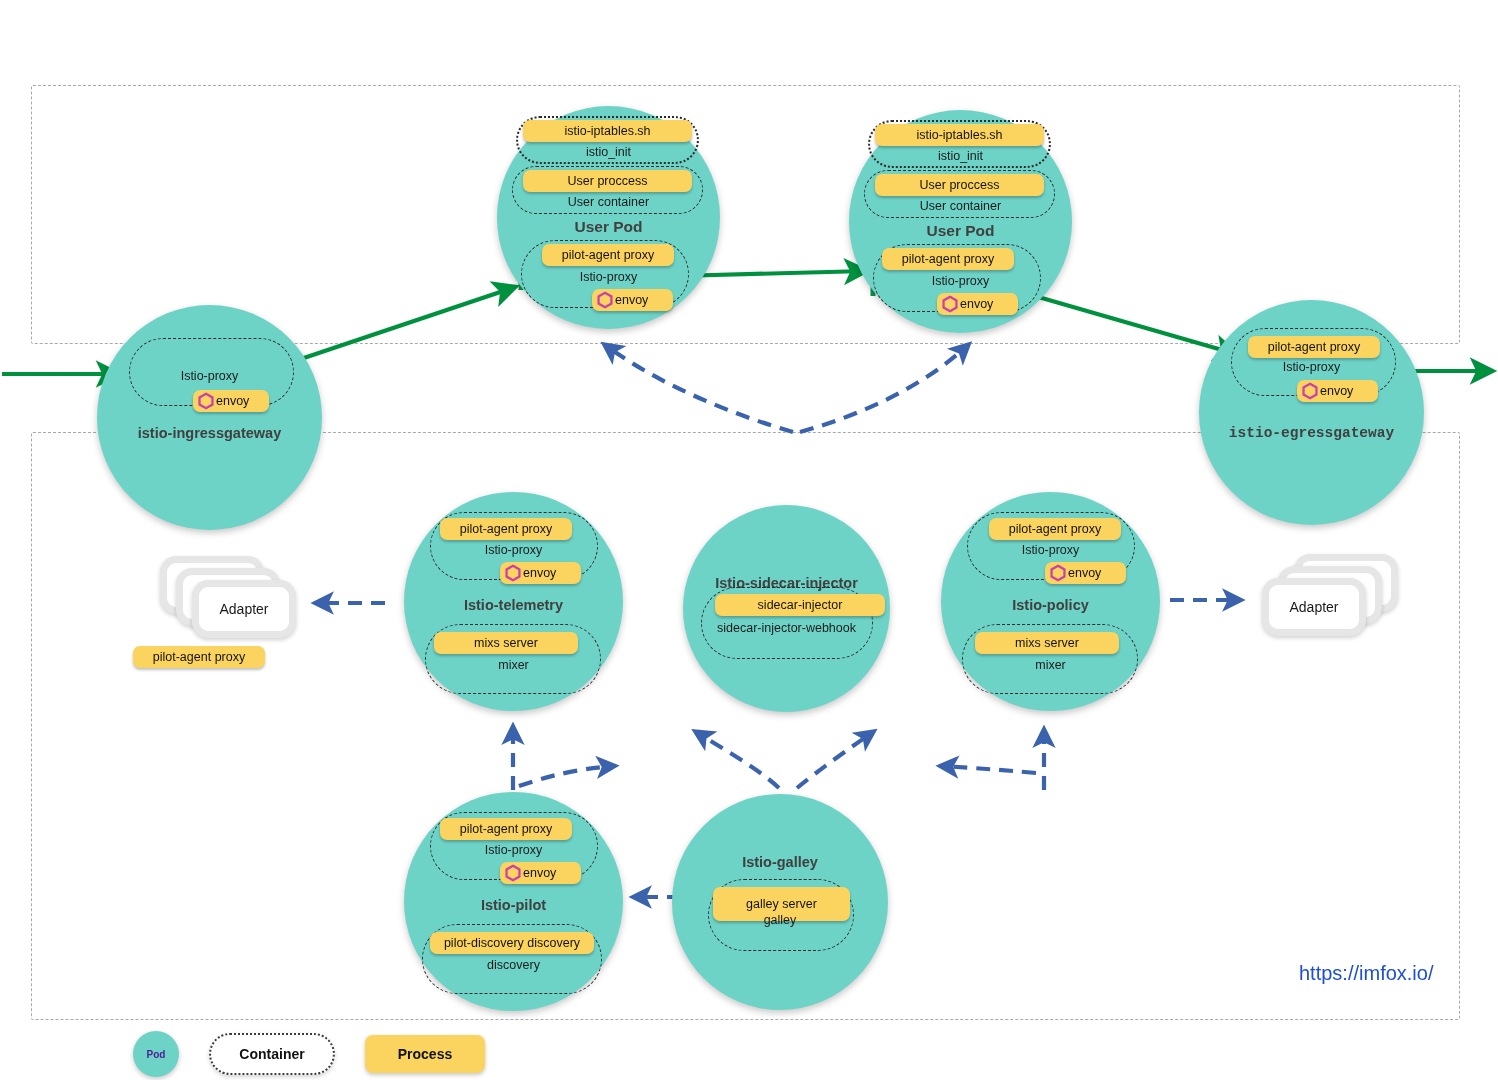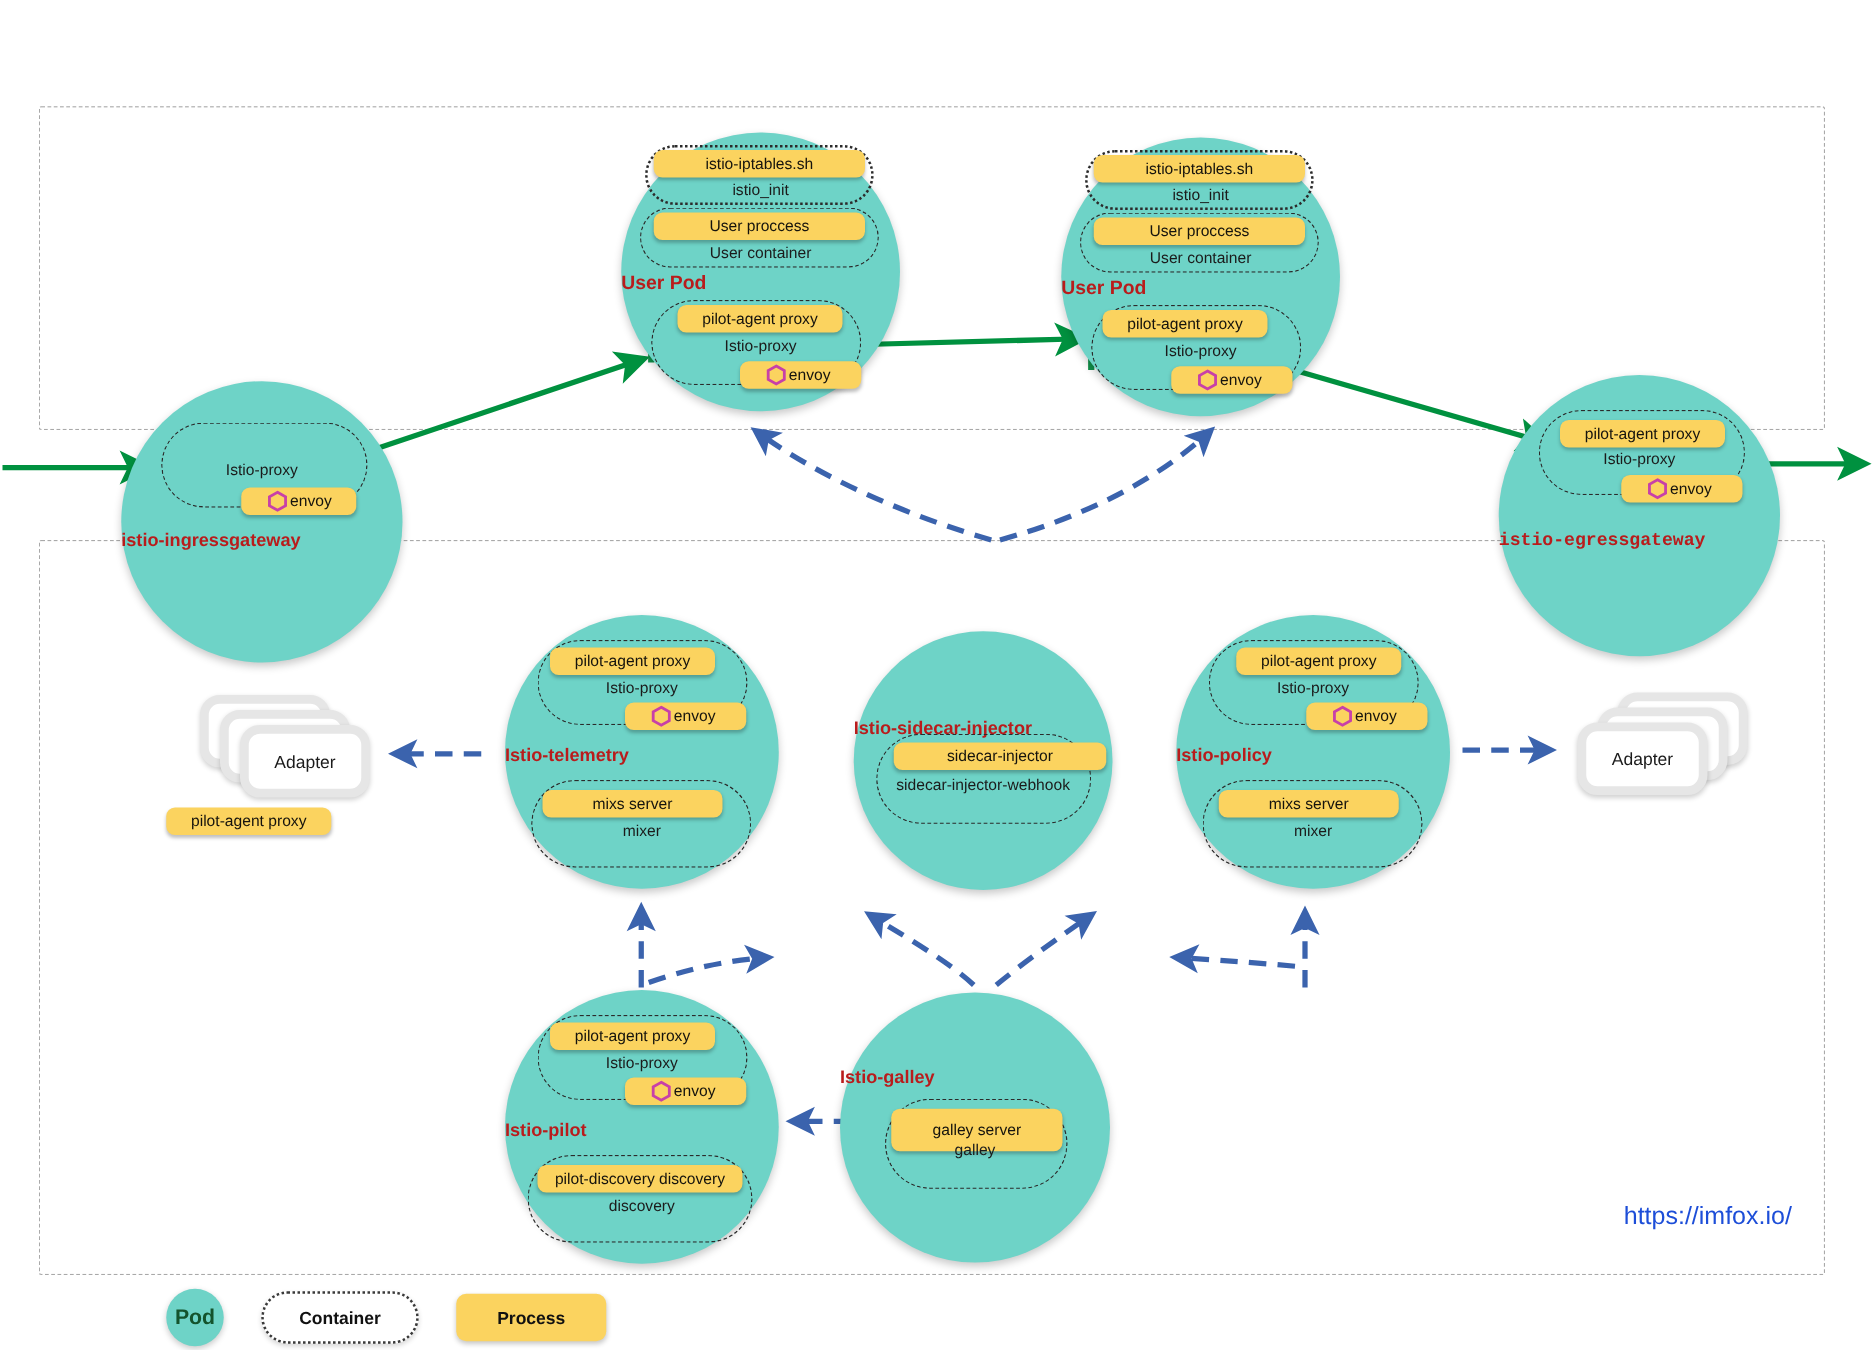--- a/index.html
+++ b/index.html
@@ -22,44 +22,44 @@
        box-sizing:border-box;}
   .container-box.dotty{border-style:dotted;border-width:2px;}
   .container-label{position:absolute;left:0;right:0;text-align:center;
        font-size:12.5px;color:#1b1b1b;}
 
   
   .proc{position:absolute;background:#fbd35f;border-radius:7px;
        box-shadow:0 2px 3px rgba(0,0,0,.25);
        display:flex;align-items:center;justify-content:center;
        font-size:12.5px;color:#15130d;white-space:nowrap;}
-  .proc.envoy{justify-content:flex-start;padding-left:20px;}
-
-  
-  .pod-title{position:absolute;left:0;right:0;text-align:left;
-       font-weight:bold;font-size:14.5px;color:#b91c1c;white-space:nowrap;}
+  .proc.envoy{justify-content:flex-start;padding-left:4px;}
+
+  
+  .pod-title{position:absolute;left:0;right:0;text-align:center;
+       font-weight:bold;font-size:14.5px;color:#404040;white-space:nowrap;}
   .pod-title.big{font-size:15.5px;}
 
   
   .hexi{position:absolute;width:18px;height:18px;}
 
   
   .adapters{position:absolute;width:140px;height:82px;}
   .adapters .card{position:absolute;width:104px;height:58px;background:#fff;
        border:7px solid #e6e6e6;border-radius:16px;box-sizing:border-box;
        box-shadow:0 2px 4px rgba(0,0,0,.18);
        display:flex;align-items:center;justify-content:center;
        font-size:14px;color:#1a1a1a;}
 
   
   .legend{position:absolute;display:flex;align-items:center;gap:30px;}
   .lg-pod{width:46px;height:46px;border-radius:50%;background:#6ed3c7;
        box-shadow:0 2px 5px rgba(0,0,0,.22);
        display:flex;align-items:center;justify-content:center;
-       font-weight:bold;font-size:17px;color:#14532d;}
+       font-weight:bold;font-size:10px;color:#4c1d95;}
   .lg-container{width:122px;height:38px;border:2px dotted #3a3a3a;border-radius:22px;
        background:#fff;box-shadow:0 2px 4px rgba(0,0,0,.16);
        display:flex;align-items:center;justify-content:center;
        font-weight:bold;font-size:14px;color:#111;}
   .lg-proc{width:120px;height:38px;border-radius:8px;background:#fbd35f;
        box-shadow:0 2px 4px rgba(0,0,0,.22);
        display:flex;align-items:center;justify-content:center;
        font-weight:bold;font-size:14px;color:#111;}
 
   .watermark{position:absolute;font-size:20px;color:#1d4ed8;white-space:nowrap;}

